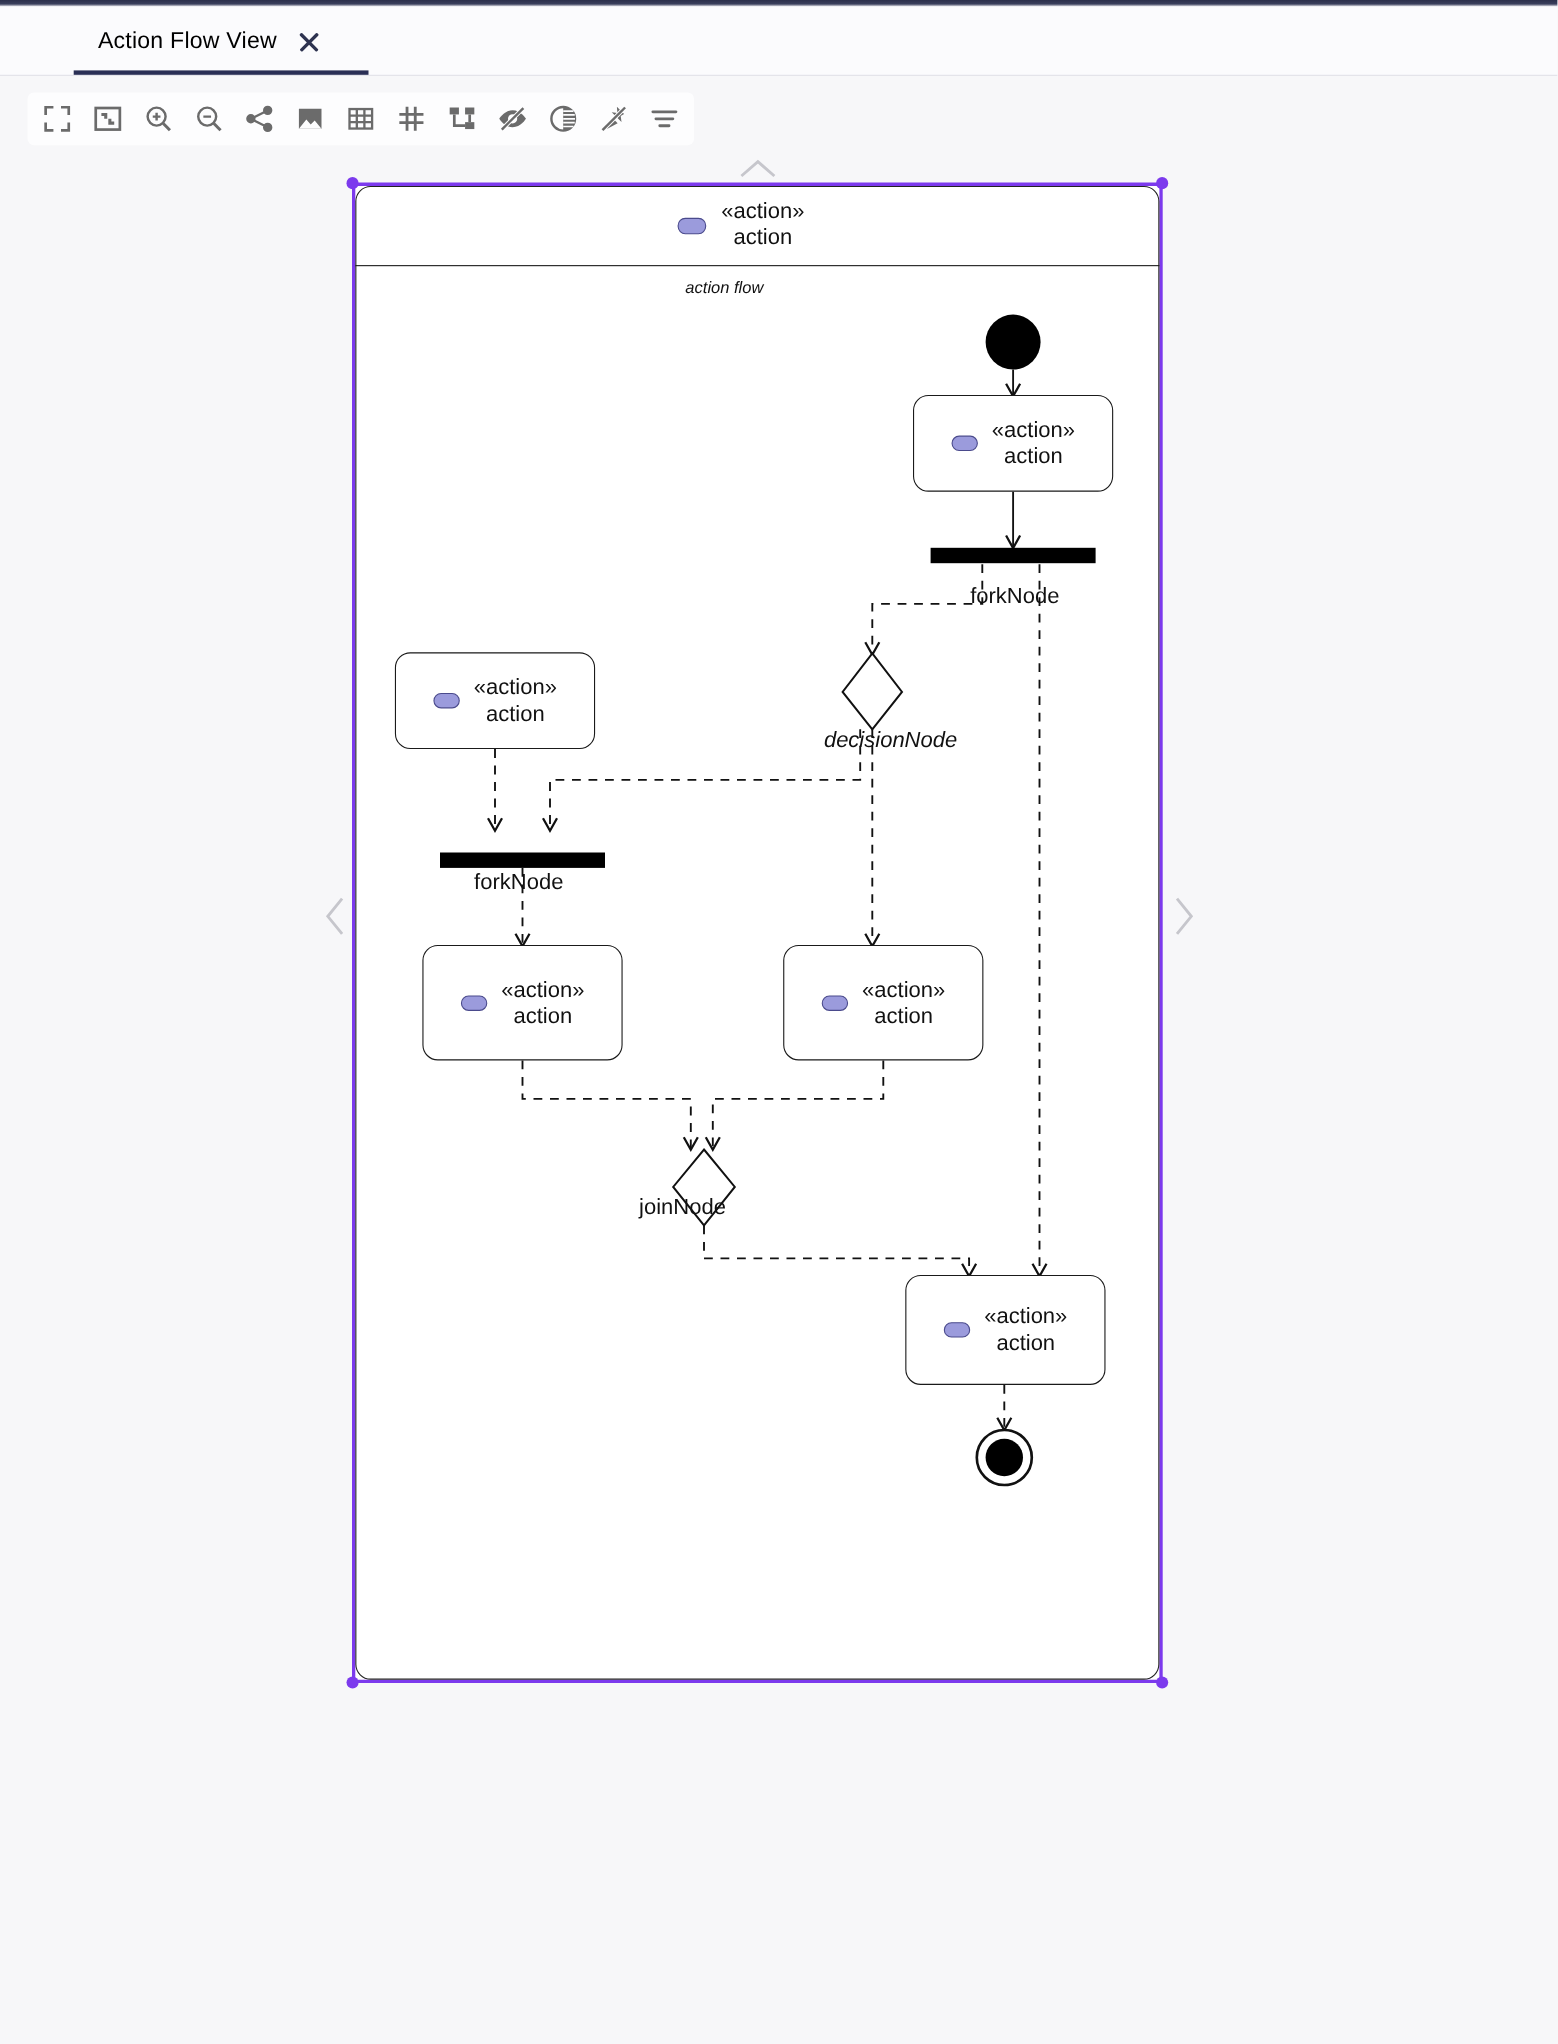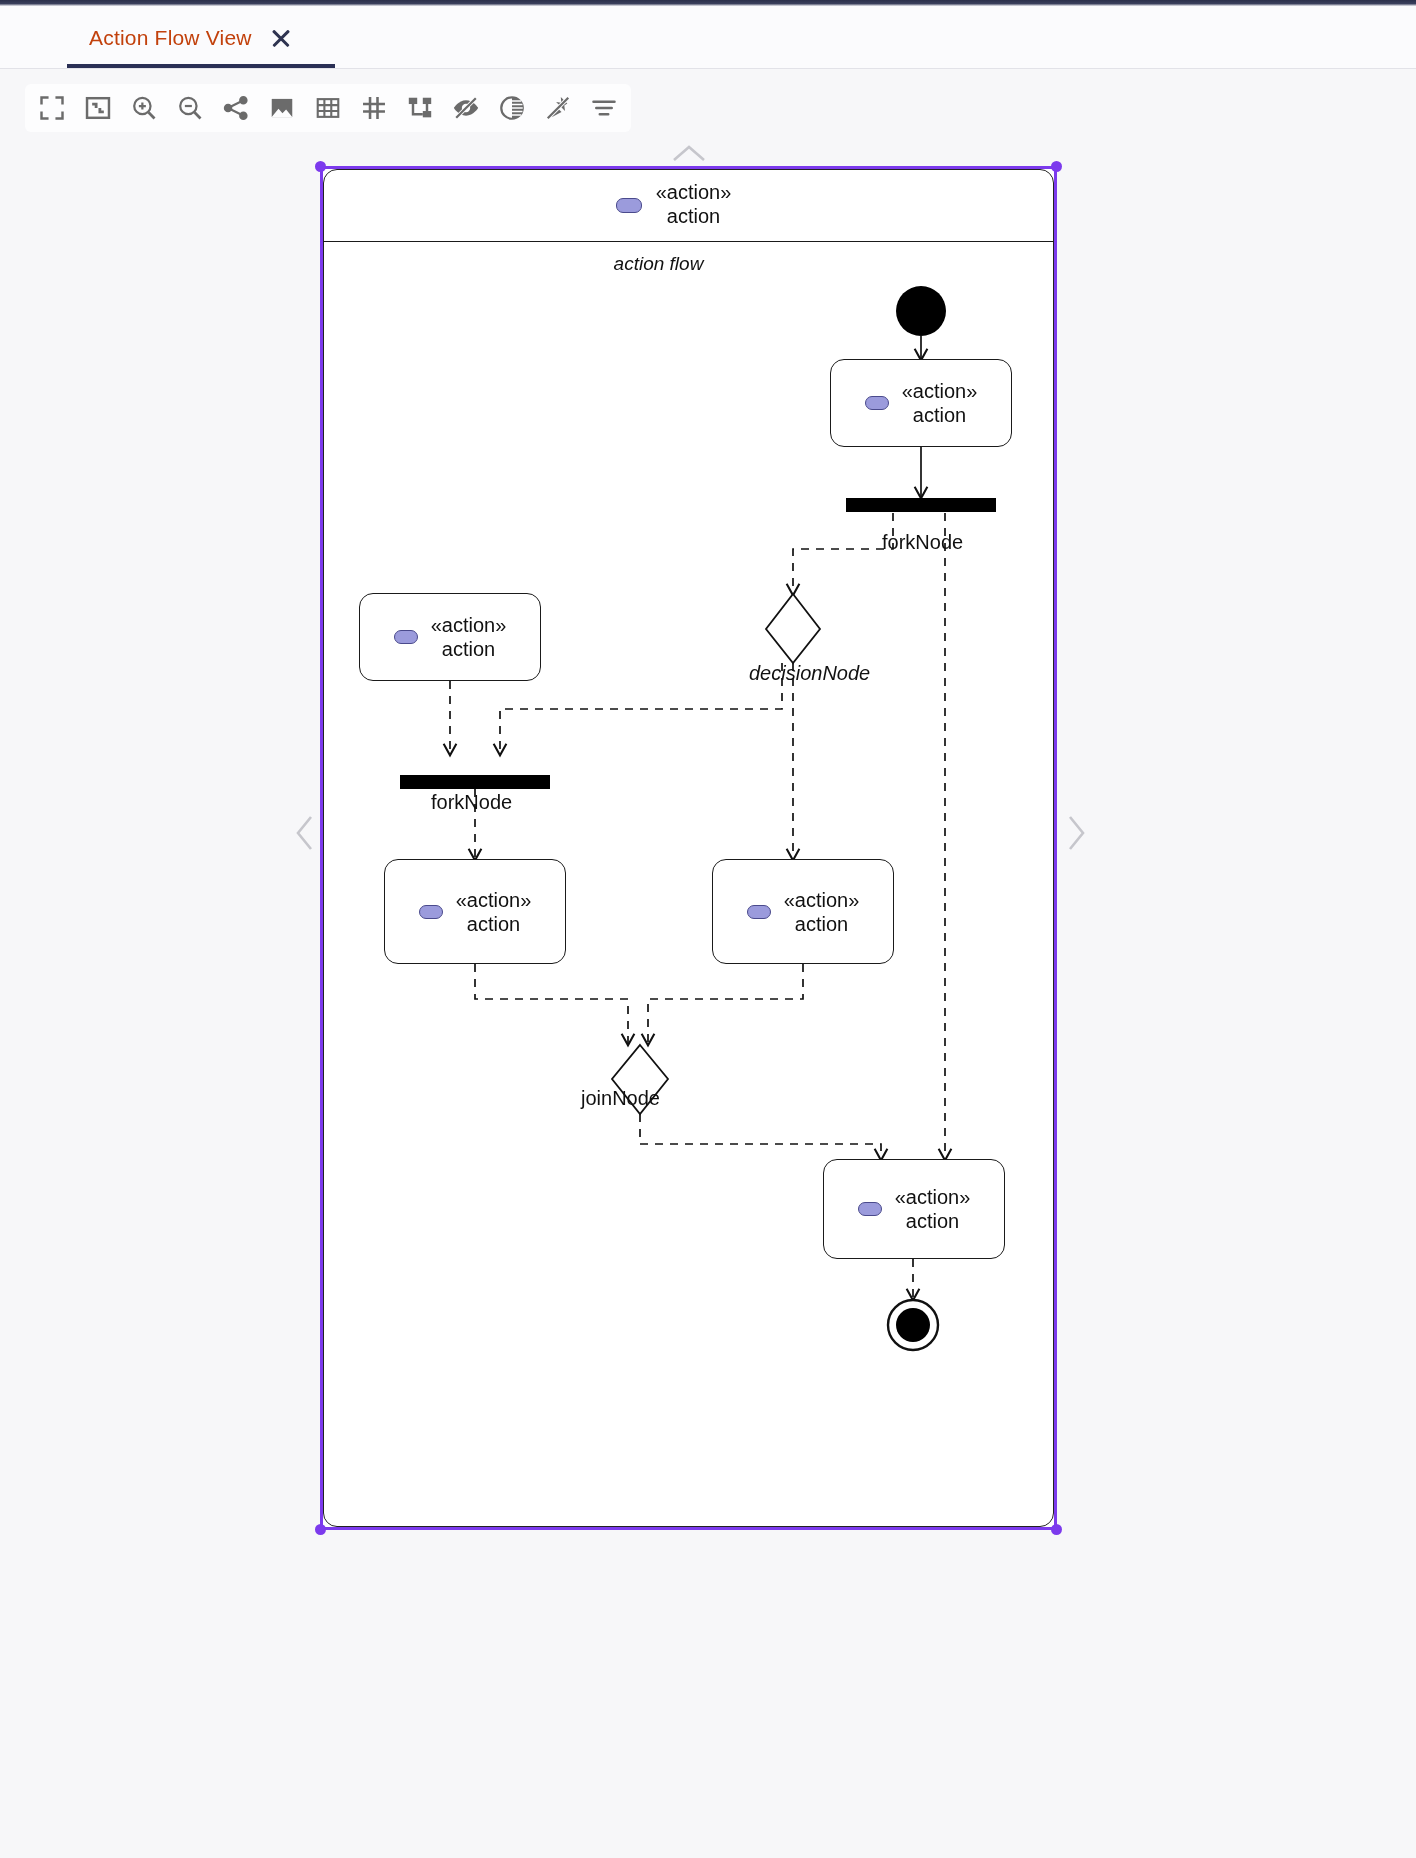--- a/index.html
+++ b/index.html
@@ -24,21 +24,21 @@
     background: #fbfbfd;
     border-bottom: 1px solid #e2e2e8;
   }
   .tab {
     position: absolute; left: 67px; top: 0; height: 63px;
     display: flex; align-items: center; gap: 18px;
     padding: 0 22px;
     cursor: pointer;
   }
   .tab-label {
-    font-size: 21px; color: #c2410c; letter-spacing: .2px;
+    font-size: 21px; color: #000000; letter-spacing: .2px;
     white-space: nowrap;
   }
   .tab-close {
     width: 22px; height: 22px; position: relative; flex: none;
   }
   .tab-close::before, .tab-close::after {
     content: ""; position: absolute; left: 0; top: 10px;
     width: 22px; height: 2.6px; background: #2e3350; border-radius: 1px;
   }
   .tab-close::before { transform: rotate(45deg); }
@@ -112,21 +112,21 @@
     width: 26px; height: 15px; border-radius: 7px;
     background: #9b9bdc; border: 1.4px solid #4a4a8c; flex: none;
   }
   .pill.sm { width: 24px; height: 14px; }
   .stereo-block { text-align: center; line-height: 1.18; }
   .stereo { font-size: 20px; color: #111; }
   .nodename { font-size: 20px; color: #111; }
 
   .flow-label {
     position: absolute; left: 0; top: 84px; width: 100%;
-    text-align: center; font-style: italic; font-size: 19px; color: #111;
+    text-align: center; font-style: italic; font-size: 15px; color: #111;
     transform: translateX(-30px);
   }
 
   
   .diagram { position: absolute; left: 0; top: 0; width: 737px; height: 1364px; }
   .diagram svg { position: absolute; left: 0; top: 0; }
 
   
   .abox {
     position: absolute;

